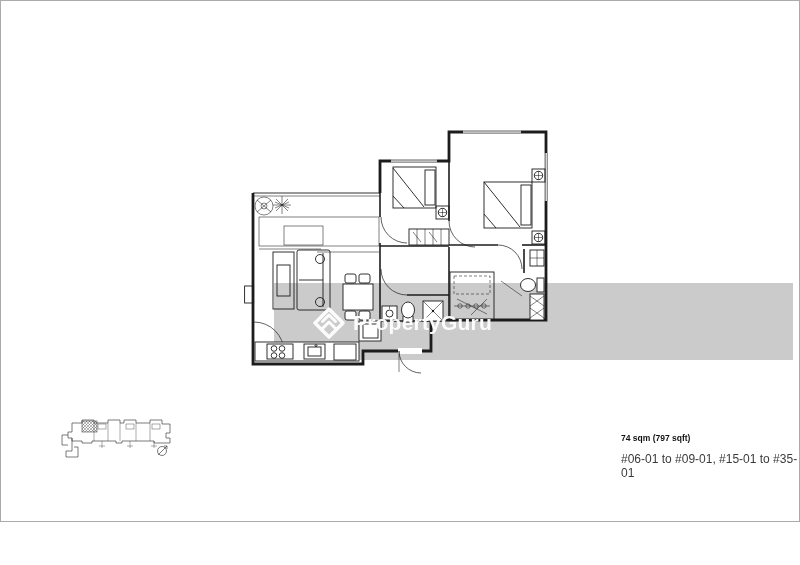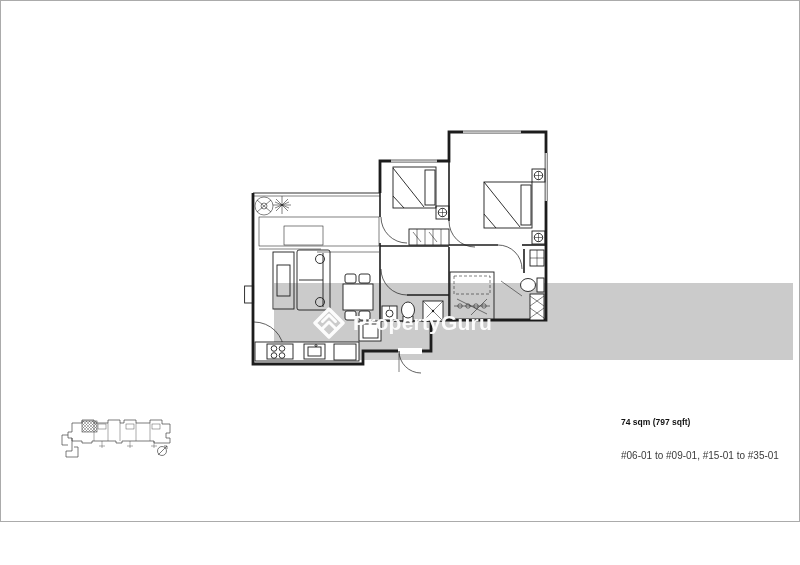--- a/index.html
+++ b/index.html
@@ -12,22 +12,22 @@
         border:1px solid var(--page-border);overflow:hidden;
         font-family:"Liberation Sans",sans-serif}
   .band{position:absolute;left:273px;top:282px;width:519px;height:77px;background:var(--band)}
   .plan{position:absolute;left:243px;top:120px}
   .keyplan{position:absolute;left:57px;top:410px}
   .wm{position:absolute;left:311px;top:300px;height:44px;display:flex;align-items:center;gap:7px;
       color:var(--watermark-text);opacity:.96;pointer-events:none}
   .wm-text{font-size:21px;font-weight:bold;letter-spacing:.2px}
   .info{position:absolute;left:620px;top:416px;width:180px;color:var(--text-primary)}
   .info-type{font-size:14px;letter-spacing:.4px;font-weight:400}
-  .info-area{font-size:8.5px;font-weight:bold;margin-top:0}
-  .info-units{font-size:10px;margin-top:23px;color:var(--text-secondary)}
+  .info-area{font-size:8.5px;font-weight:bold;margin-top:16px}
+  .info-units{font-size:12px;margin-top:9px;color:var(--text-secondary)}
   
   .wall{fill:none;stroke:var(--plan-line);stroke-width:2.8;stroke-linejoin:miter}
   .iw{fill:none;stroke:var(--plan-line);stroke-width:1.6}
   .fw{fill:#ffffff;stroke:var(--plan-line);stroke-width:.9}
   .fn{fill:none;stroke:var(--plan-line);stroke-width:.9}
   .th{fill:none;stroke:var(--plan-line);stroke-width:.55}
   .arc{fill:none;stroke:var(--plan-line);stroke-width:.7}
   .gap{fill:#ffffff;stroke:none}
   .kp{fill:none;stroke:var(--keyplan-line);stroke-width:.7}
   .kpt{fill:none;stroke:var(--keyplan-line);stroke-width:.45}

